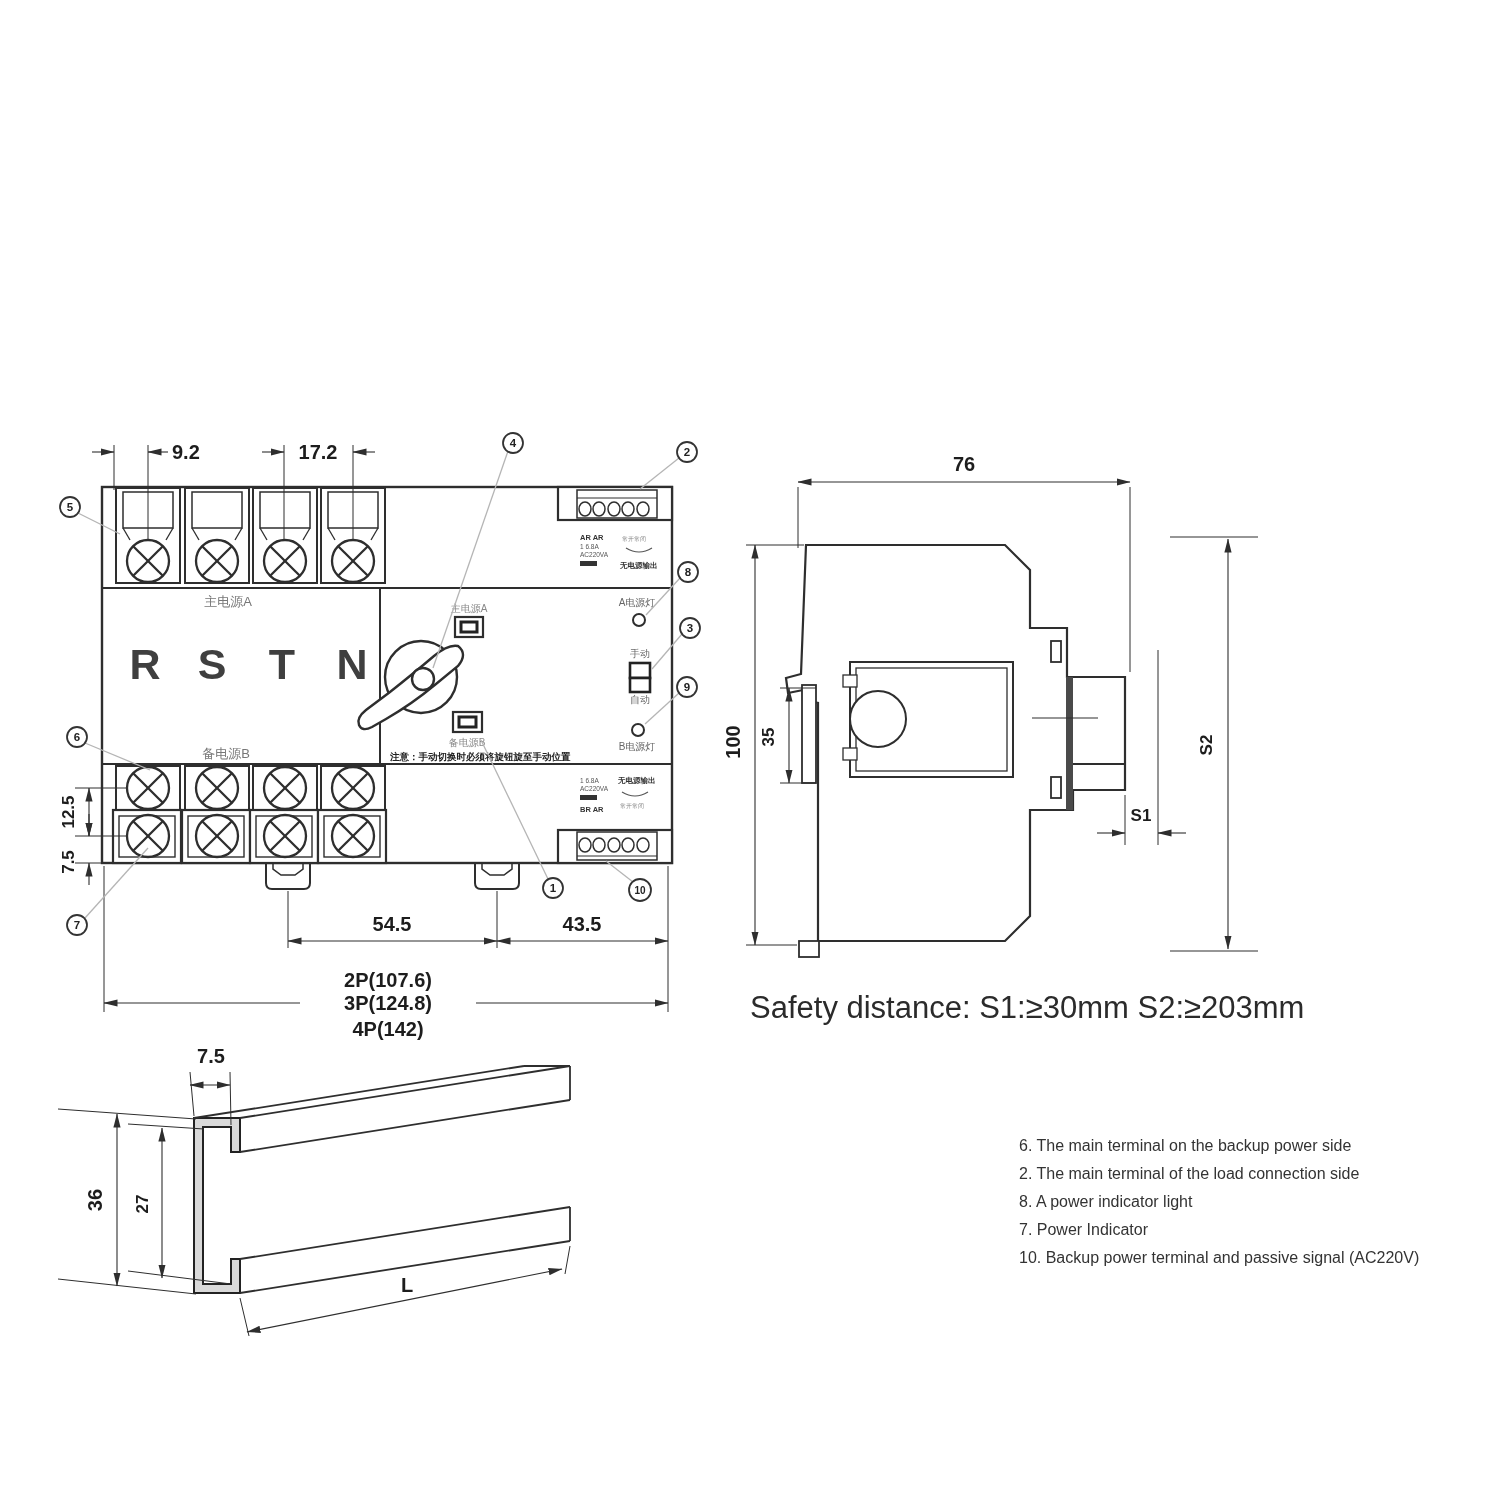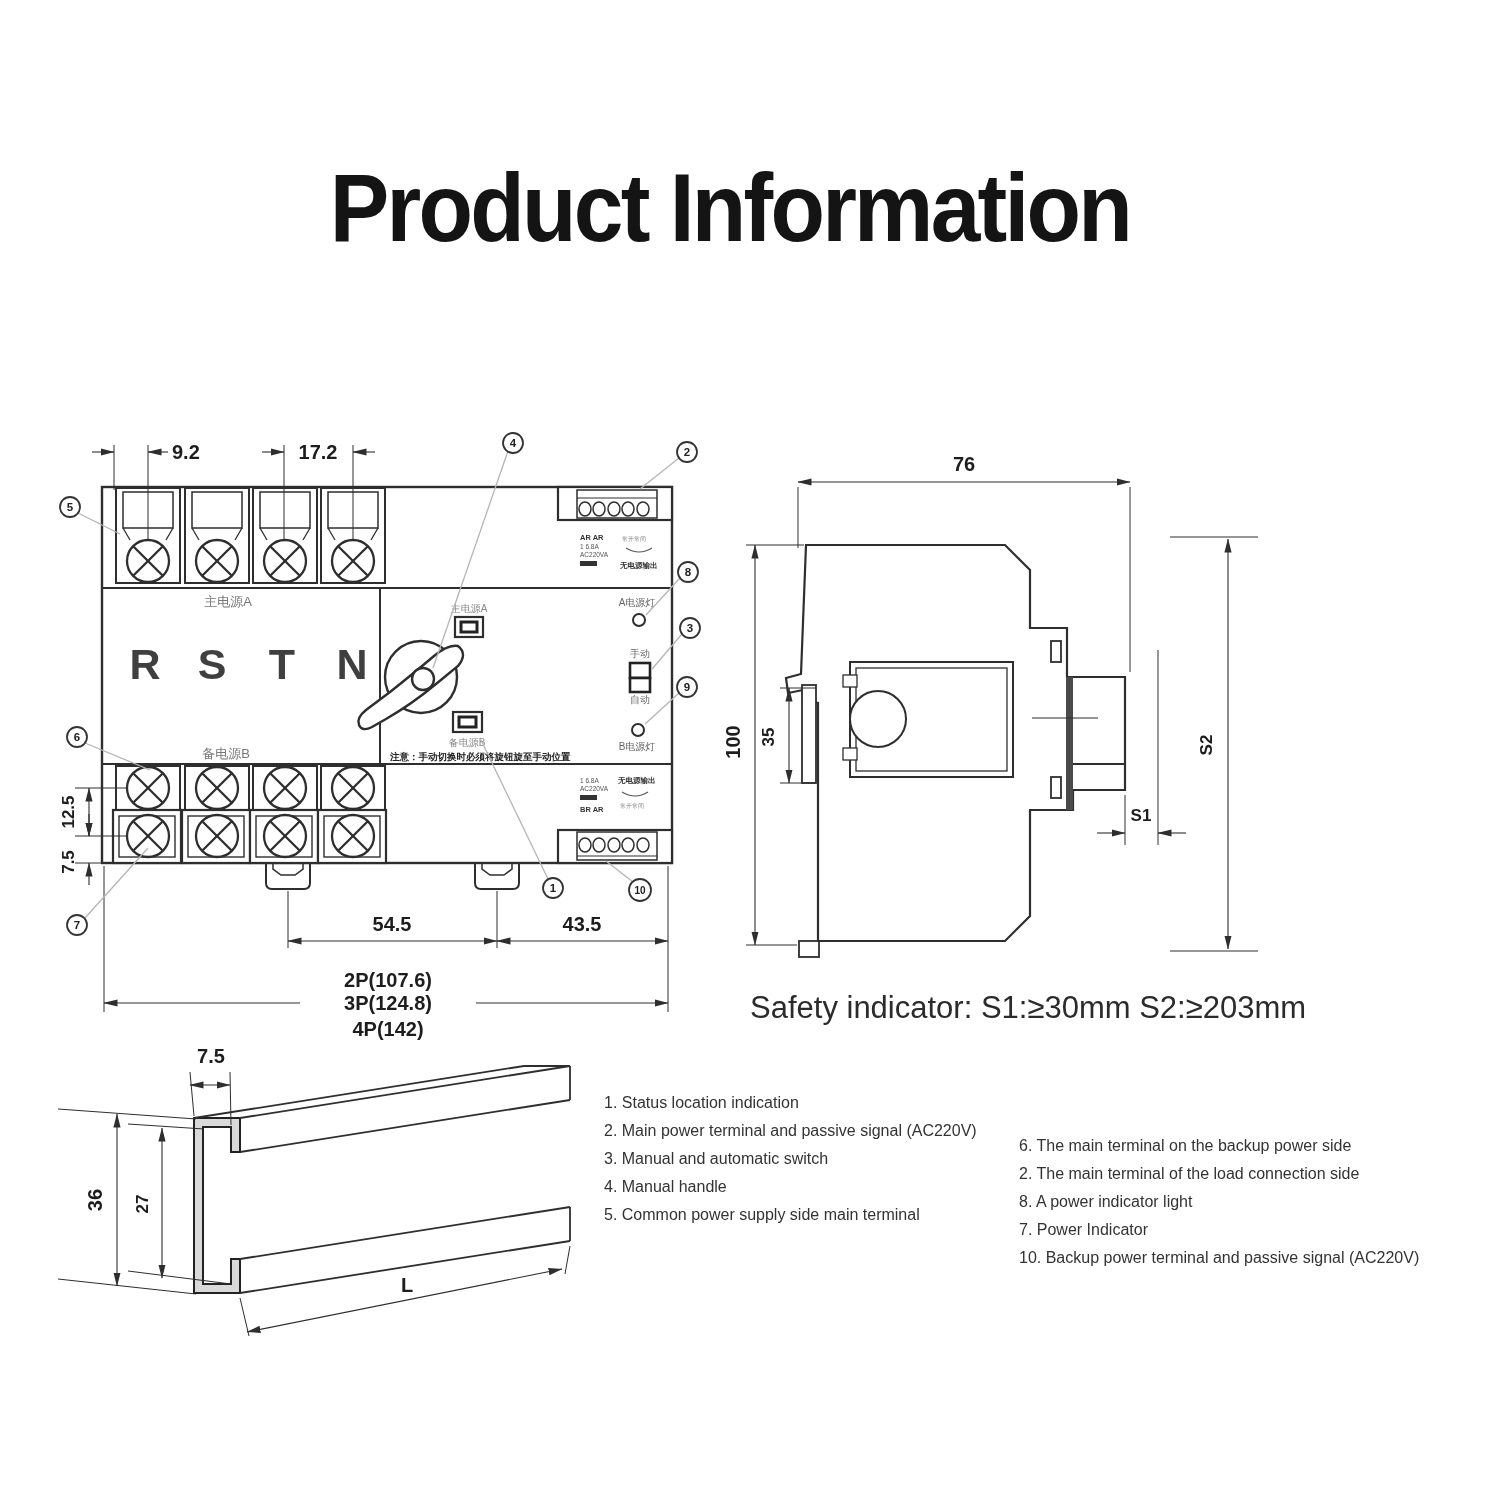--- a/index.html
+++ b/index.html
@@ -22,23 +22,20 @@
   .cns{fill:#888;font-size:10px;}
   .spec{fill:#555;font-size:6.5px;}
   .specb{fill:#333;font-size:7.5px;font-weight:bold;}
   .co{fill:#222;font-size:11.5px;font-weight:bold;}
 </style>
 </head>
 <body>
 
 <div class="page">
 
-  <div class="title">
-    <span>Product Information</span>
-  </div>
 
   <svg class="art" width="1500" height="1500" viewBox="0 0 1500 1500">
     <defs>
       <marker id="arr" viewBox="0 0 14 10" refX="13.5" refY="5" markerWidth="14" markerHeight="10" orient="auto-start-reverse" markerUnits="userSpaceOnUse">
         <path d="M0,1.4 L14,5 L0,8.6 Z" fill="#2e2e2e"></path>
       </marker>
       <g id="screw">
         <circle r="21" fill="#fff" stroke="#2e2e2e" stroke-width="2.3"></circle>
         <line x1="-14.8" y1="-14.8" x2="14.8" y2="14.8" stroke="#2e2e2e" stroke-width="2.3"></line>
         <line x1="-14.8" y1="14.8" x2="14.8" y2="-14.8" stroke="#2e2e2e" stroke-width="2.3"></line>
@@ -375,29 +372,22 @@
         <text transform="rotate(-90 148 1204)" x="148" y="1204" text-anchor="middle" class="dts">27</text>
 
         <line x1="240" y1="1298" x2="249" y2="1336" stroke="#2e2e2e" stroke-width="1"></line>
         <line x1="570" y1="1246" x2="565" y2="1274" stroke="#2e2e2e" stroke-width="1"></line>
         <line x1="247" y1="1332" x2="562" y2="1269" stroke="#2e2e2e" stroke-width="1.1" marker-start="url(#arr)" marker-end="url(#arr)"></line>
         <text x="407" y="1292" text-anchor="middle" class="dt">L</text>
       </g>
     </g>
   </svg>
 
-  <div class="safety">Safety indicator: S1:≥30mm S2:≥203mm</div>
-
-  <div class="parts parts-left">
-    <div>1. Status location indication</div>
-    <div>2. Main power terminal and passive signal (AC220V)</div>
-    <div>3. Manual and automatic switch</div>
-    <div>4. Manual handle</div>
-    <div>5. Common power supply side main terminal</div>
-  </div>
+  <div class="safety">Safety distance: S1:≥30mm S2:≥203mm</div>
+
 
   <div class="parts parts-right">
     <div>6. The main terminal on the backup power side</div>
     <div>2. The main terminal of the load connection side</div>
     <div>8. A power indicator light</div>
     <div>7. Power Indicator</div>
     <div>10. Backup power terminal and passive signal (AC220V)</div>
   </div>
 
 </div>

